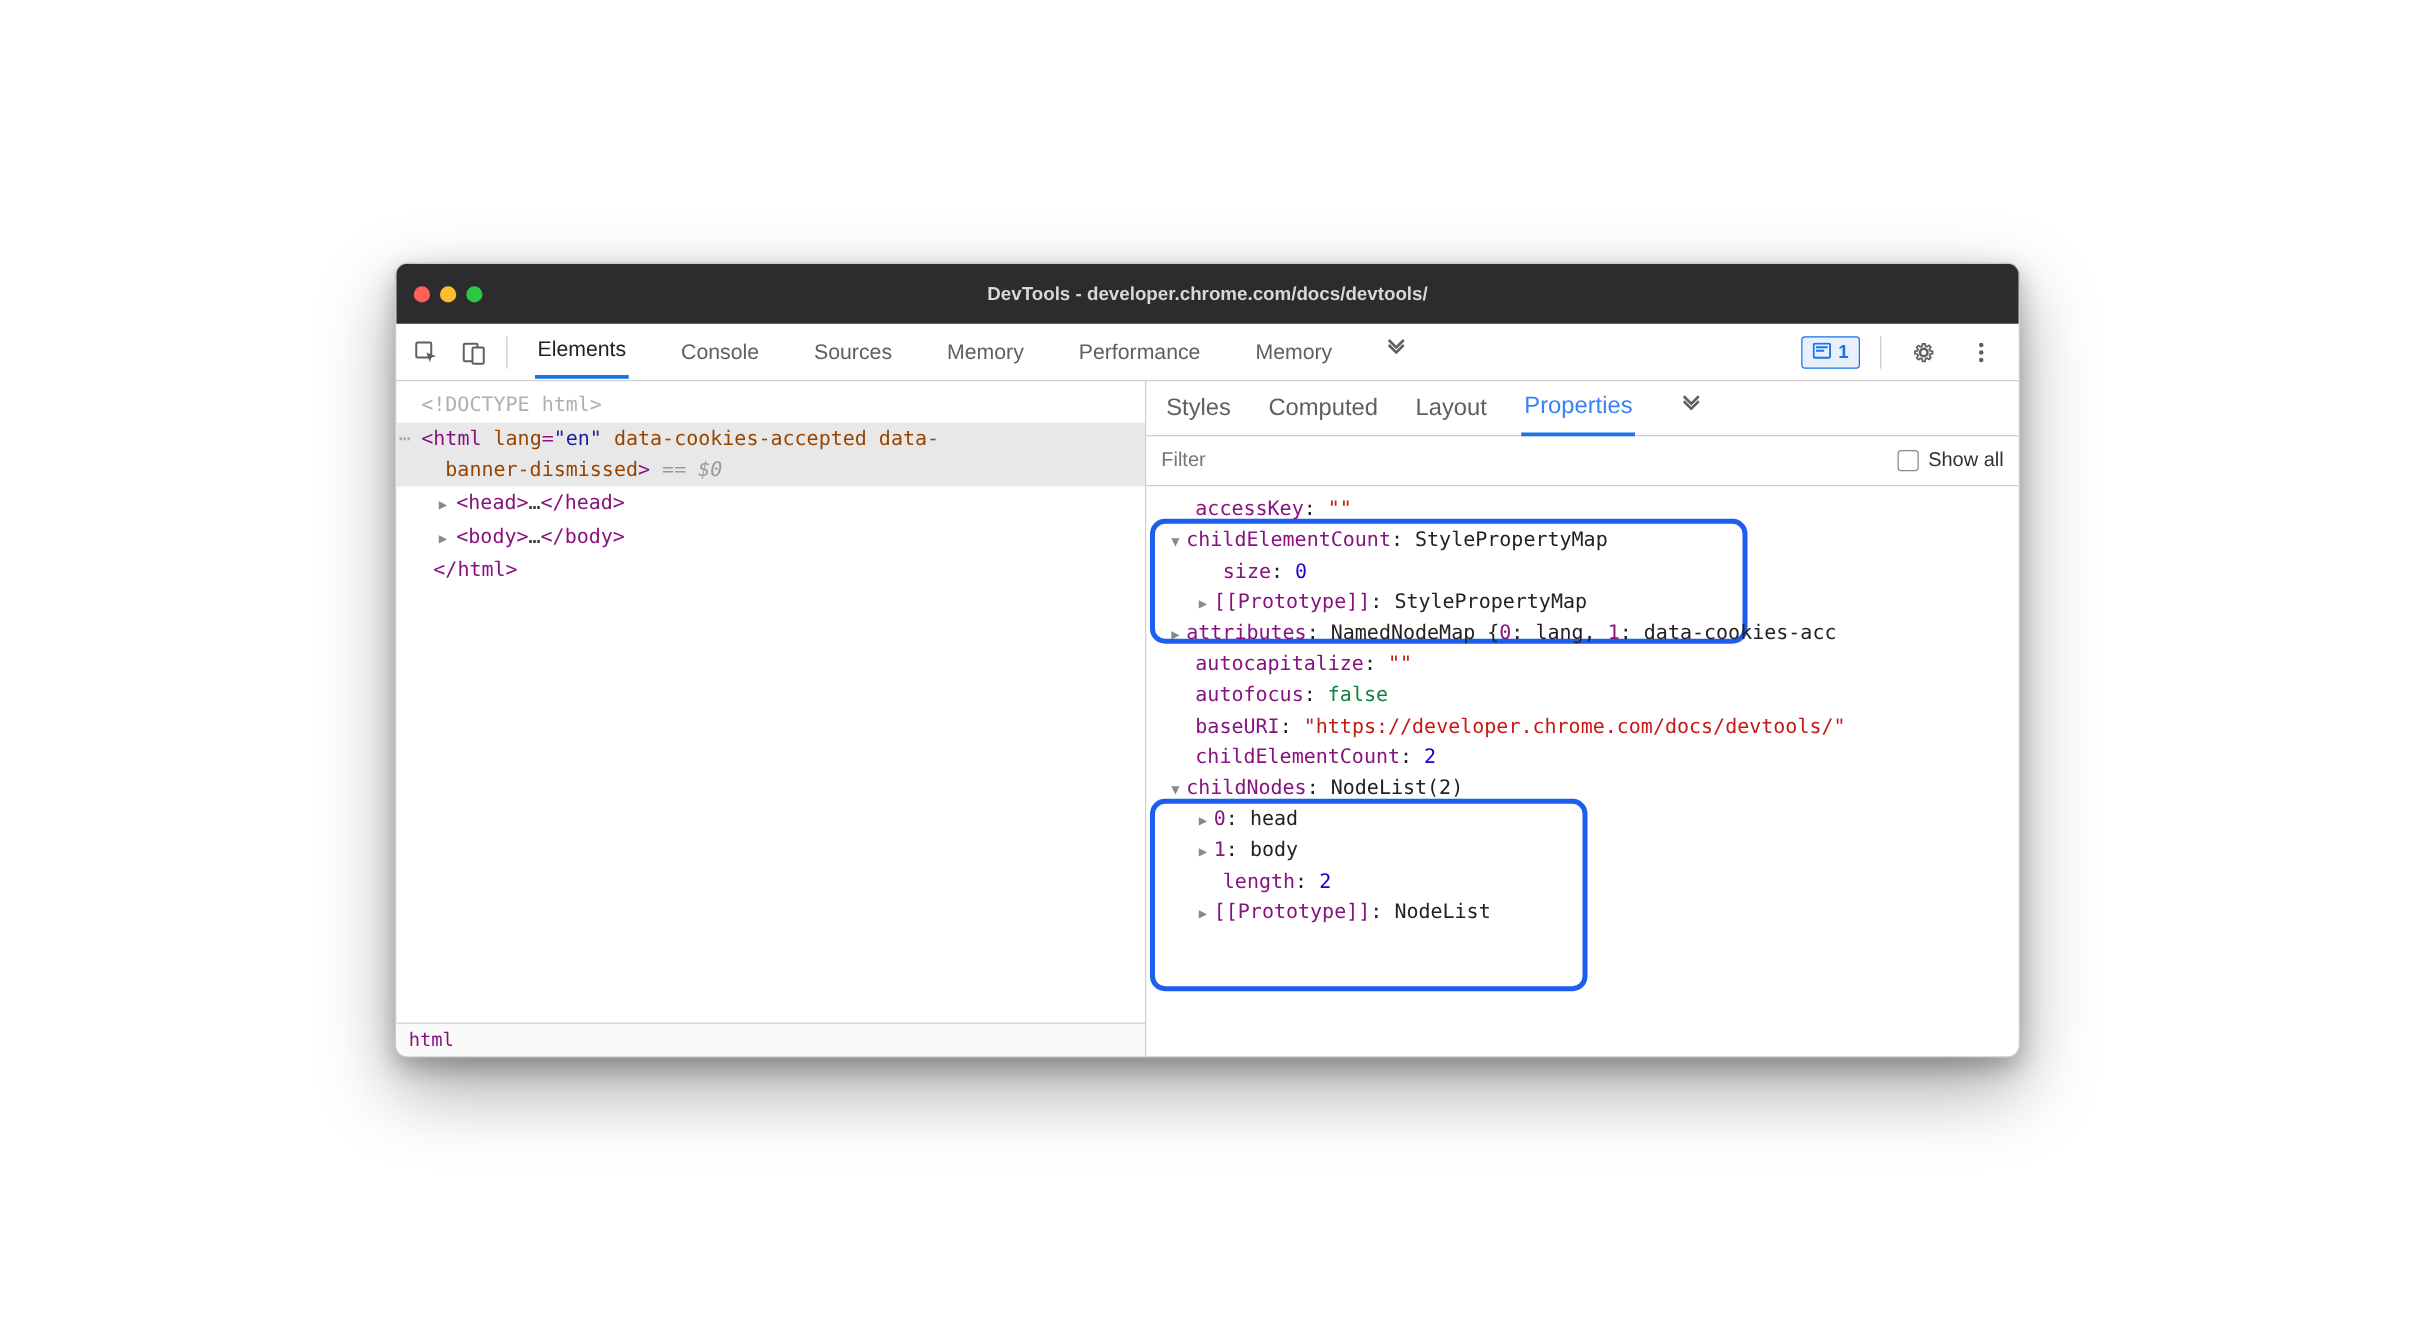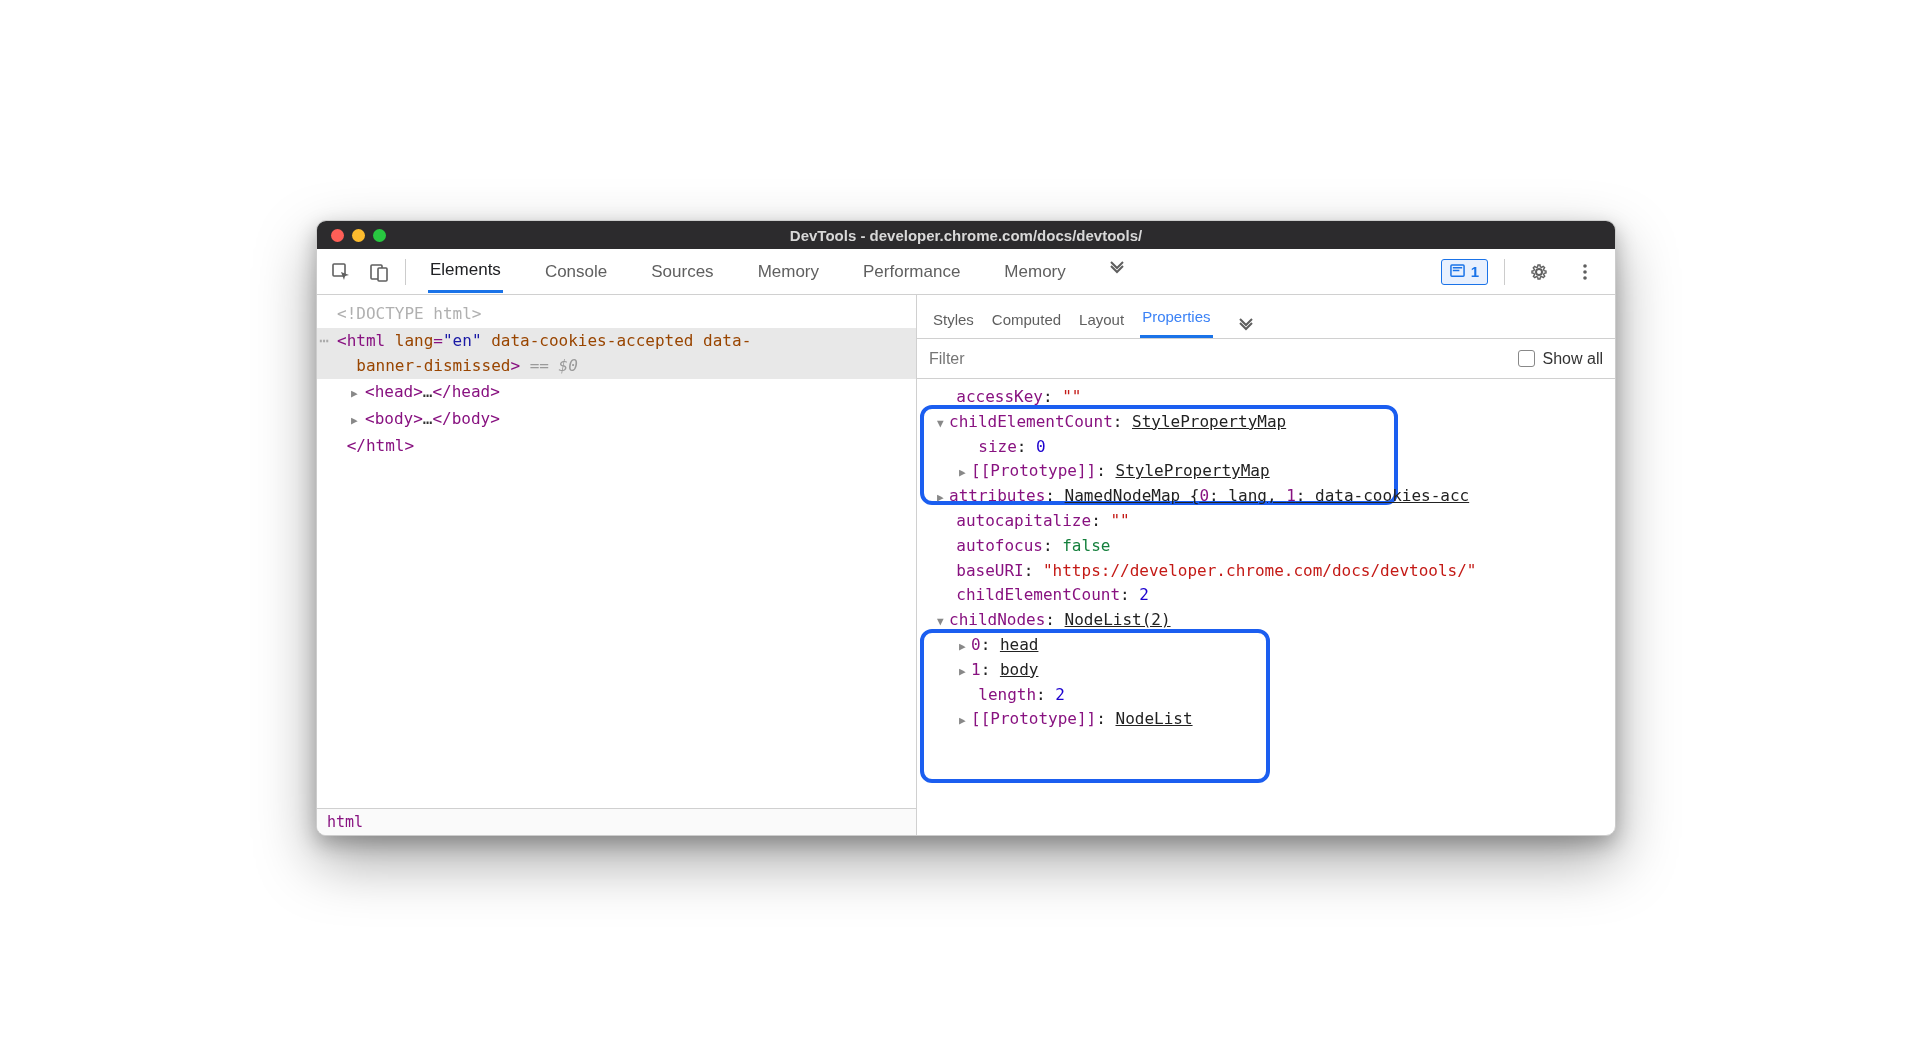--- a/index.html
+++ b/index.html
@@ -16,21 +16,21 @@
     width: 1300px;
     border-radius: 10px;
     overflow: hidden;
     box-shadow: 0 25px 60px rgba(0,0,0,0.35), 0 8px 20px rgba(0,0,0,0.25);
     background: #fff;
     border: 1px solid #ccc;
   }
   .titlebar {
     background: #2c2b2d;
     color: #cfcfcf;
-    height: 28px;
+    height: 48px;
     display: flex;
     align-items: center;
     padding: 0 14px;
     position: relative;
   }
   .traffic { display: flex; gap: 8px; }
   .dot { width: 13px; height: 13px; border-radius: 50%; }
   .dot.red { background: #ff5f57; }
   .dot.yellow { background: #febc2e; }
   .dot.green { background: #28c840; }
@@ -97,25 +97,25 @@
   .crumbs {
     border-top: 1px solid #d0d0d0;
     padding: 4px 10px;
     font-family: Menlo, Consolas, monospace;
     font-size: 15px;
     color: #881280;
     background: #fafafa;
   }
   .pane-right { flex: 1; display: flex; flex-direction: column; }
   .subtabs {
-    display: flex; align-items: flex-end; gap: 14px;
+    display: flex; align-items: center; gap: 26px;
     padding: 0 14px;
     border-bottom: 1px solid #d0d0d0;
     height: 44px;
-    font-size: 15px;
+    font-size: 19px;
     color: #5f5f5f;
   }
   .subtabs .stab { cursor: pointer; padding: 10px 2px; }
   .subtabs .stab.active { color: #3b82f6; border-bottom: 3px solid #1a73e8; }
   .filter-row {
     display: flex; align-items: center; justify-content: space-between;
     border-bottom: 1px solid #d0d0d0;
     padding: 6px 12px;
     height: 40px;
   }
@@ -134,21 +134,21 @@
     overflow: hidden;
     line-height: 1.55;
     position: relative;
   }
   .prow { padding: 0 10px 0 18px; white-space: nowrap; position: relative; }
   .prow.in1 { padding-left: 40px; }
   .pk { color: #881280; }
   .pv-str { color: #c41a16; }
   .pv-num { color: #1c00cf; }
   .pv-bool { color: #15803d; }
-  .pv-obj { color: #222; text-decoration: underline; }
+  .pv-obj { color: #222; }
   .tri { color: #888; font-size: 11px; display: inline-block; width: 12px; }
   .hl-box {
     position: absolute;
     border: 4px solid #1b5ef0;
     border-radius: 12px;
     pointer-events: none;
   }
   .hl1 { left: 3px; top: 26px; width: 478px; height: 100px; }
   .hl2 { left: 3px; top: 250px; width: 350px; height: 154px; }
 </style>

